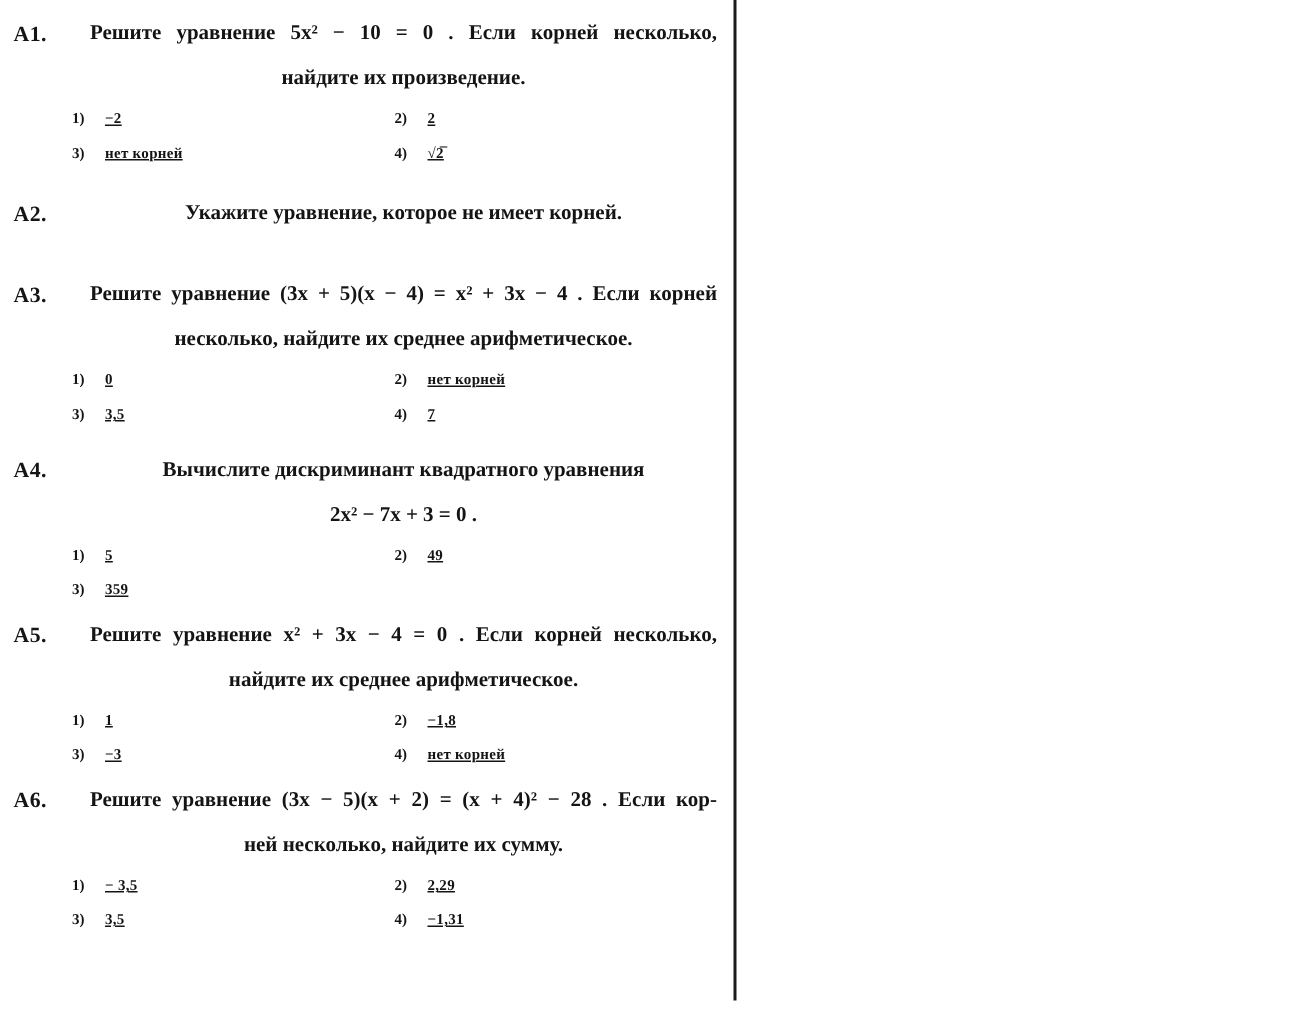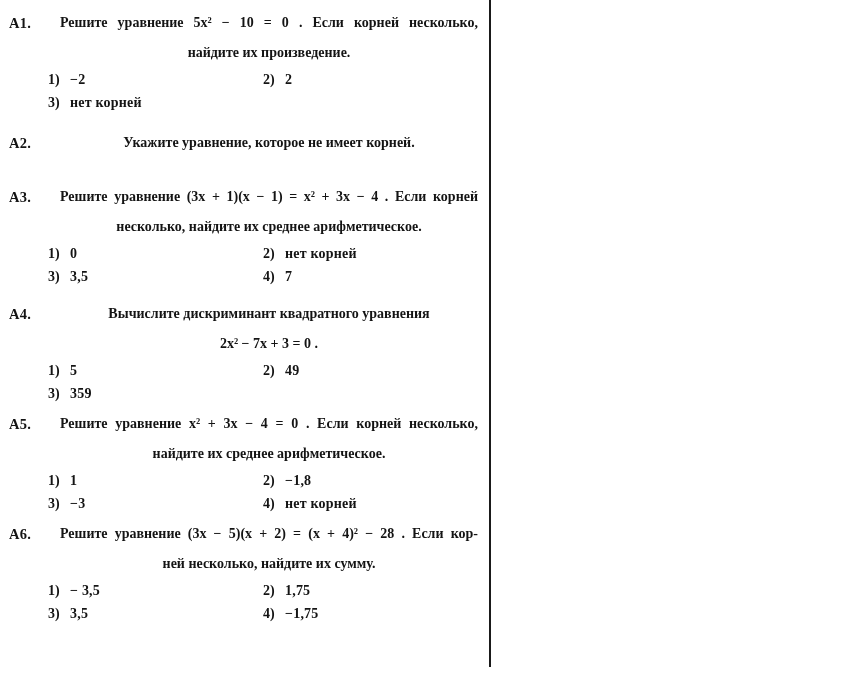--- a/index.html
+++ b/index.html
@@ -61,21 +61,22 @@
     white-space: normal;
   }
   .sline.fill {
     text-align: justify;
     text-align-last: justify;
   }
   .opts {
     margin-left: 3px;
     display: grid;
     grid-template-columns: 215px 1fr;
-    font-size: 14px;
+    font-size: 10px;
+    text-decoration: underline;
   }
   .opt {
     line-height: 23px;
     white-space: nowrap;
   }
   .onum {
     display: inline-block;
     min-width: 22px;
   }
   .otext {
@@ -89,32 +90,33 @@
     <section class="problem">
       <div class="plabel">А1.</div>
       <div class="stmt">
         <div class="sline fill">Решите уравнение 5x² − 10 = 0 . Если корней несколько,</div>
         <div class="sline">найдите их произведение.</div>
       </div>
       <div class="opts">
         <div class="opt"><span class="onum">1)</span><span class="otext">−2</span></div>
         <div class="opt"><span class="onum">2)</span><span class="otext">2</span></div>
         <div class="opt"><span class="onum">3)</span><span class="otext">нет корней</span></div>
+        <div class="opt"><span class="onum">4)</span><span class="otext">√2̅</span></div>
       </div>
     </section>
     <section class="problem">
       <div class="plabel">А2.</div>
       <div class="stmt">
         <div class="sline">Укажите уравнение, которое не имеет корней.</div>
       </div>
     </section>
     <section class="problem">
       <div class="plabel">А3.</div>
       <div class="stmt">
-        <div class="sline fill">Решите уравнение (3x + 1)(x − 1) = x² + 3x − 4 . Если корней</div>
+        <div class="sline fill">Решите уравнение (3x + 5)(x − 4) = x² + 3x − 4 . Если корней</div>
         <div class="sline">несколько, найдите их среднее арифметическое.</div>
       </div>
       <div class="opts">
         <div class="opt"><span class="onum">1)</span><span class="otext">0</span></div>
         <div class="opt"><span class="onum">2)</span><span class="otext">нет корней</span></div>
         <div class="opt"><span class="onum">3)</span><span class="otext">3,5</span></div>
         <div class="opt"><span class="onum">4)</span><span class="otext">7</span></div>
       </div>
     </section>
     <section class="problem">
@@ -143,19 +145,19 @@
       </div>
     </section>
     <section class="problem">
       <div class="plabel">А6.</div>
       <div class="stmt">
         <div class="sline fill">Решите уравнение (3x − 5)(x + 2) = (x + 4)² − 28 . Если кор-</div>
         <div class="sline">ней несколько, найдите их сумму.</div>
       </div>
       <div class="opts">
         <div class="opt"><span class="onum">1)</span><span class="otext">− 3,5</span></div>
-        <div class="opt"><span class="onum">2)</span><span class="otext">1,75</span></div>
+        <div class="opt"><span class="onum">2)</span><span class="otext">2,29</span></div>
         <div class="opt"><span class="onum">3)</span><span class="otext">3,5</span></div>
-        <div class="opt"><span class="onum">4)</span><span class="otext">−1,75</span></div>
+        <div class="opt"><span class="onum">4)</span><span class="otext">−1,31</span></div>
       </div>
     </section>
   </main>
 <div class="divider"></div>
 
 </body></html>

